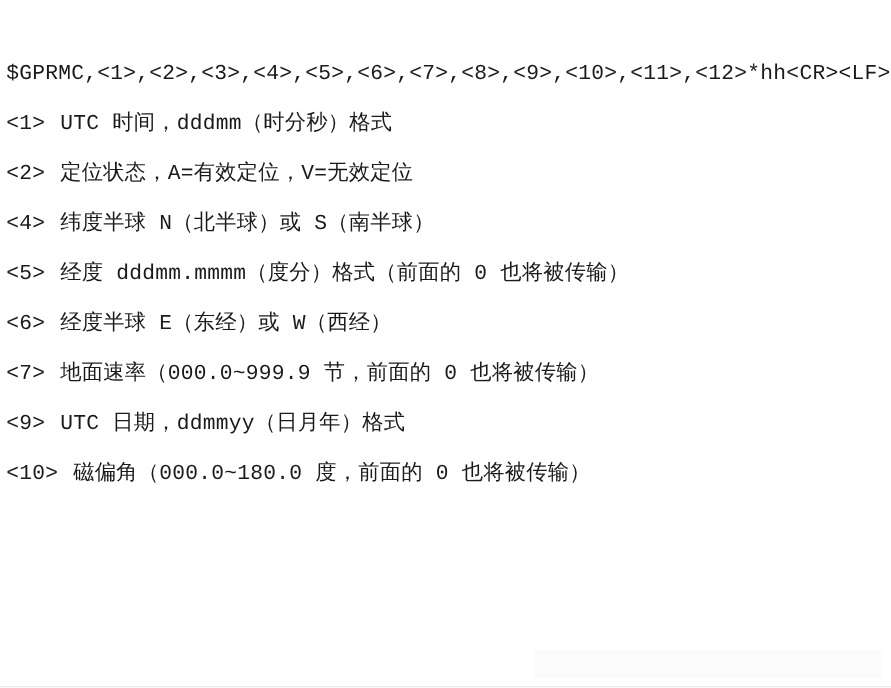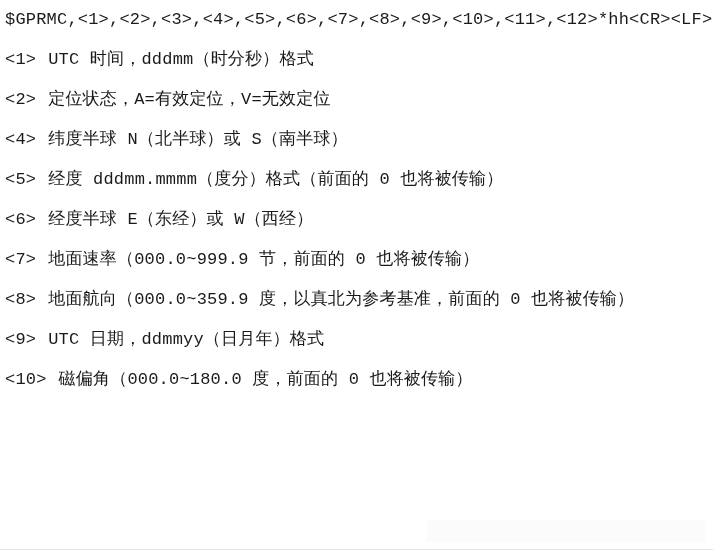--- a/index.html
+++ b/index.html
@@ -20,20 +20,21 @@
   }
   .line {
     height: 40px;
     line-height: 40px;
     font-size: 17px;
     white-space: nowrap;
     letter-spacing: 0.2px;
   }
   .line.header {
     font-size: 17px;
+    margin-top: 40px;
   }
   .tag {
     display: inline-block;
     margin-right: 12px;
   }
   .line.cont {
     height: 28px;
     line-height: 28px;
     margin-left: -2px;
   }
@@ -79,23 +80,20 @@
   </div>
 
   <div class="line">
     <span class="tag">&lt;6&gt;</span><span class="desc">经度半球 E（东经）或 W（西经）</span>
   </div>
 
   <div class="line">
     <span class="tag">&lt;7&gt;</span><span class="desc">地面速率（000.0~999.9 节，前面的 0 也将被传输）</span>
   </div>
 
-  <div class="line">
-    <span class="tag">&lt;8&gt;</span><span class="desc">地面航向（000.0~359.9 度，以真北为参考基准，前面的 0 也将被传输）</span>
-  </div>
 
   <div class="line">
     <span class="tag">&lt;9&gt;</span><span class="desc">UTC 日期，ddmmyy（日月年）格式</span>
   </div>
 
   <div class="line">
     <span class="tag">&lt;10&gt;</span><span class="desc">磁偏角（000.0~180.0 度，前面的 0 也将被传输）</span>
   </div>
 
 

